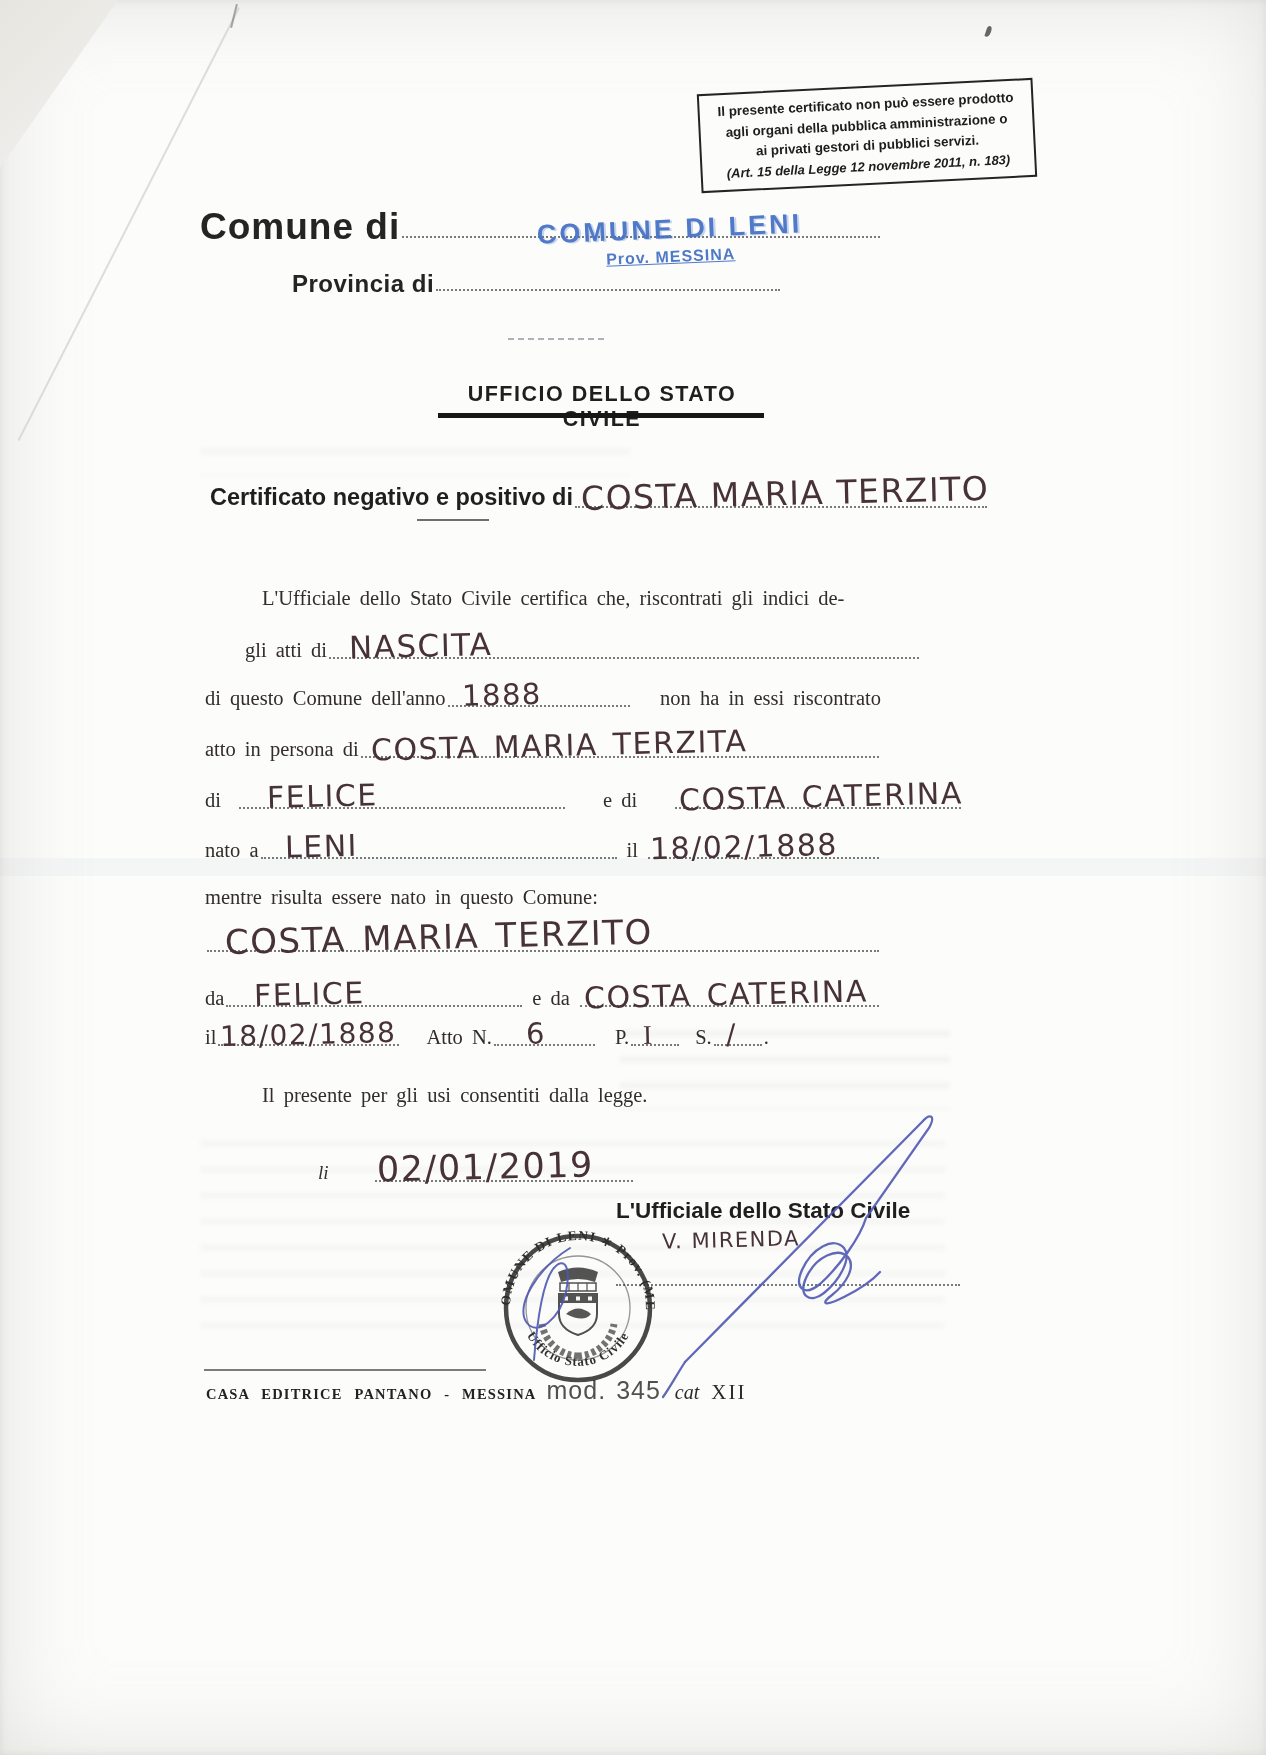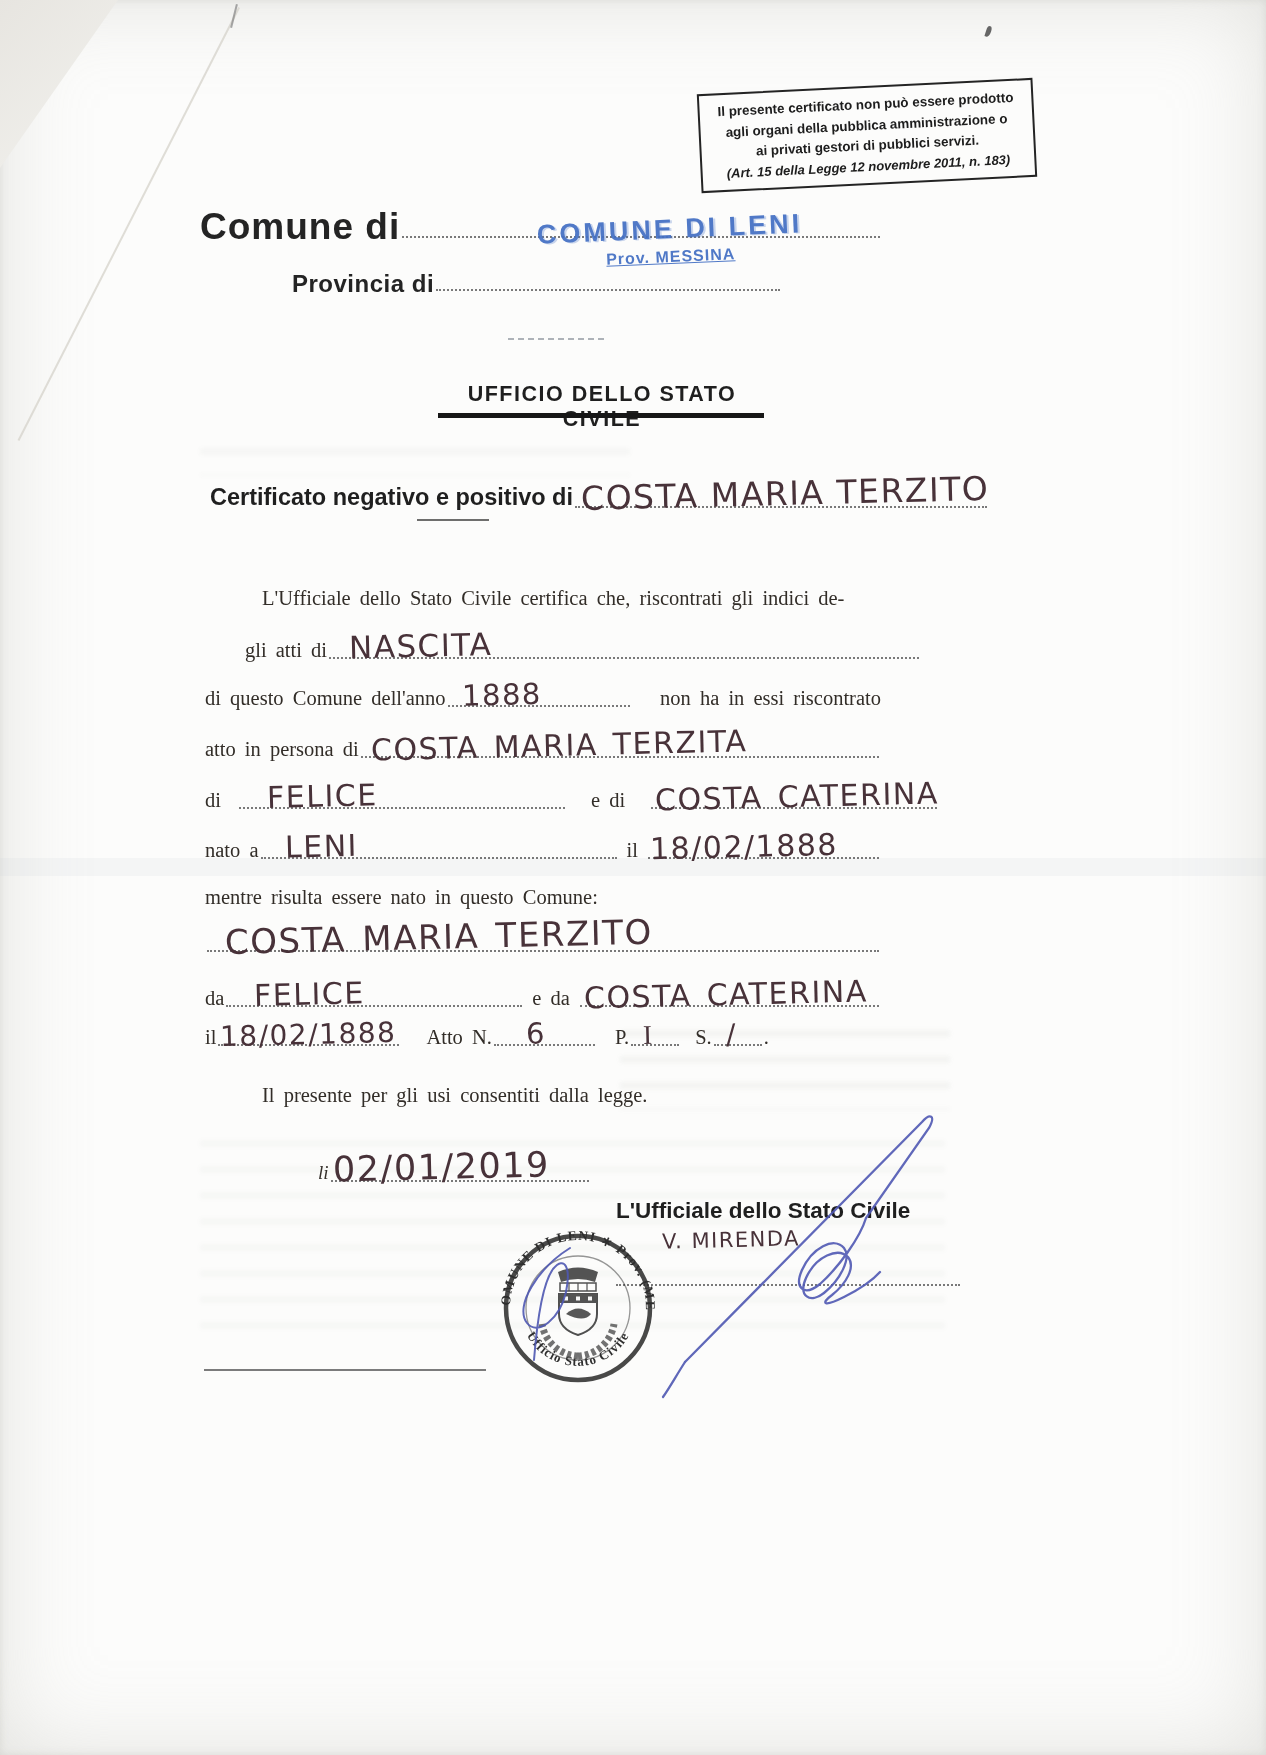--- a/index.html
+++ b/index.html
@@ -51,21 +51,21 @@
   .dash-prov{position:absolute;left:508px;top:338px;width:96px;border-top:2px dashed #9aa0a8;opacity:.8;}
   .office{position:absolute;left:440px;top:382px;width:324px;text-align:center;
       font-family:"Liberation Sans", sans-serif;font-weight:bold;font-size:21.5px;letter-spacing:1.5px;color:#1f1f1f;}
   .office-rule{position:absolute;left:438px;top:413px;width:326px;height:4.5px;background:#171717;}
   
   .title-row{position:absolute;left:210px;top:474px;width:730px;display:flex;align-items:baseline;}
   .title-row .lbl{font-family:"Liberation Sans", sans-serif;font-weight:bold;font-size:23.5px;color:#1f1f1f;}
   .title-row .hw{font-size:33px;padding-left:8px;}
   .title-underline{position:absolute;left:417px;top:519px;width:72px;height:2px;background:#4a4a4a;opacity:.8;}
   
-  .date-row{position:absolute;left:318px;top:1147px;display:flex;align-items:baseline;}
+  .date-row{position:absolute;left:318px;top:1147px;display:flex;align-items:baseline;gap:44px;}
   .date-row .lbl{font-style:italic;font-size:19px;}
   .date-row .blank{width:262px;}
   .date-row .hw{font-size:35px;padding-left:4px;}
   .official{position:absolute;left:616px;top:1198px;width:345px;}
   .official .t{font-family:"Liberation Sans", sans-serif;font-weight:bold;font-size:22.5px;color:#1f1f1f;}
   .official .n{margin:4px 0 0 46px;font-size:21px;}
   .official-dots{position:absolute;left:616px;top:1284px;width:344px;border-bottom:2px dotted rgba(70,70,70,.72);}
   
   .imprint{position:absolute;left:206px;top:1376px;display:flex;align-items:baseline;z-index:1;}
   .imprint .pub{font-weight:bold;font-size:14.5px;letter-spacing:1.2px;word-spacing:7px;color:#222;}
@@ -135,21 +135,21 @@
   </div>
 
   <div class="row" style="left:205px;top:728px;width:676px;">
     <span class="lbl">atto in persona di</span>
     <span class="blank"><span class="hw" style="font-size:30px;padding-left:12px;">COSTA MARIA TERZITA</span></span>
   </div>
 
   <div class="row" style="left:205px;top:779px;width:676px;gap:16px;">
     <span class="lbl">di</span>
     <span class="blank fixed" style="width:330px;"><span class="hw" style="font-size:30px;padding-left:30px;">FELICE</span></span>
-    <span class="lbl" style="margin:0 8px;">e di</span>
+    <span class="lbl" style="margin:0 20px;">e di</span>
     <span class="blank"><span class="hw" style="font-size:30px;padding-left:6px;">COSTA CATERINA</span></span>
   </div>
 
   <div class="row" style="left:205px;top:829px;width:676px;">
     <span class="lbl">nato a</span>
     <span class="blank fixed" style="width:360px;"><span class="hw" style="font-size:30px;padding-left:26px;">LENI</span></span>
     <span class="lbl" style="margin:0 8px;">il</span>
     <span class="blank"><span class="hw" style="font-size:30px;padding-left:4px;">18/02/1888</span></span>
   </div>
 
@@ -233,14 +233,21 @@
                C 380 304 368 296 376 278 C 386 256 408 247 418 257
                C 426 267 416 284 402 295 C 390 304 394 307 414 297
                C 430 289 442 281 450 272"></path>
       <path d="M 255 362 C 246 376 240 387 233 397"></path>
       <path d="M 140 248 C 108 268 84 306 97 323 C 108 337 130 318 136 292
                C 141 268 135 255 123 269 C 112 284 107 322 104 360" stroke-width="2"></path>
     </g>
   </svg>
 
   <div class="imprint-rule"></div>
+  <div class="imprint">
+    <span class="pub">CASA EDITRICE PANTANO - MESSINA</span>
+    <span class="mod">mod.</span>
+    <span class="mod">345</span>
+    <span class="cat">cat</span>
+    <span class="catv">XII</span>
+  </div>
 
 </div>
 
 </body></html>

